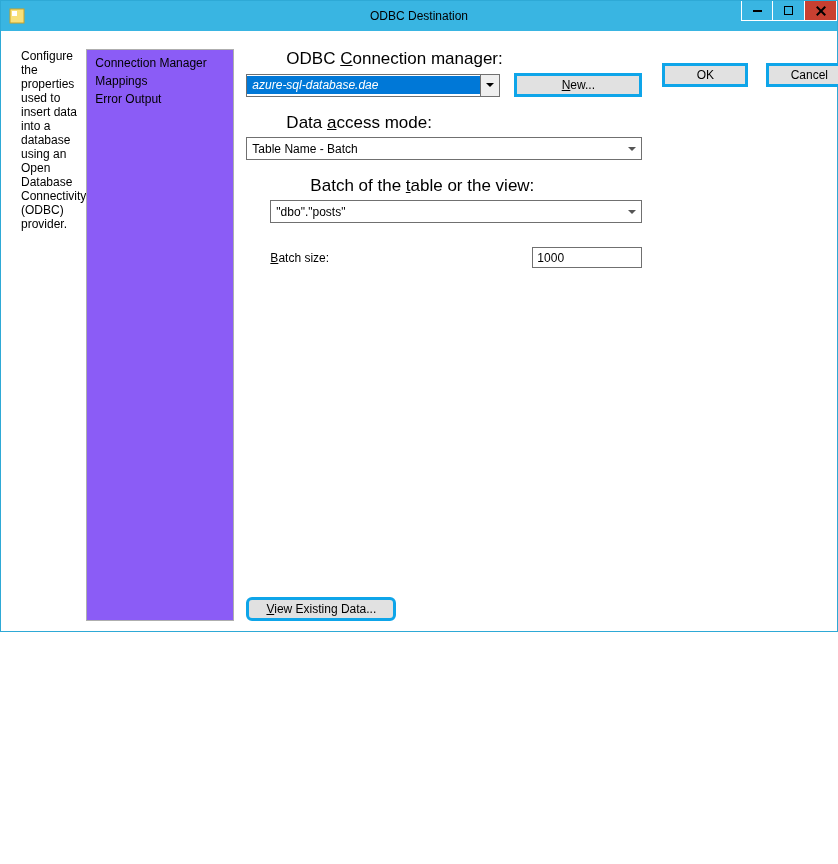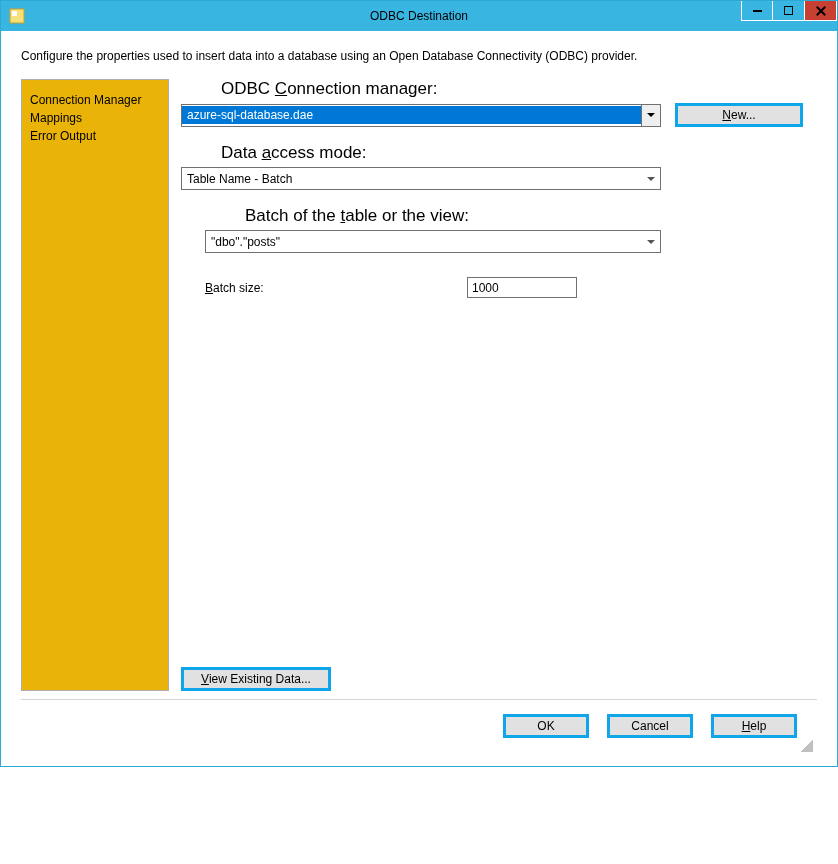--- a/index.html
+++ b/index.html
@@ -5,21 +5,21 @@
   html, body {
     margin: 0;
     padding: 0;
     font-family: "Segoe UI", Tahoma, sans-serif;
     font-size: 12px;
     background: #fff;
     color: #000;
   }
   .window {
     width: 838px;
-    height: 767px;
+    height: 632px;
     box-sizing: border-box;
     border: 1px solid #2ea9d6;
     display: flex;
     flex-direction: column;
     position: relative;
     background: #fff;
   }
   
   .titlebar {
     height: 30px;
@@ -76,38 +76,38 @@
     width: 2px; height: 12px; background: #000;
   }
   .ctrl-x::before { transform: rotate(45deg); }
   .ctrl-x::after  { transform: rotate(-45deg); }
 
   
   .content {
     flex: 1;
     padding: 18px 20px 10px 20px;
     display: flex;
-    flex-direction: column;
+    flex-direction: row;
     box-sizing: border-box;
   }
   .description {
     font-size: 12px;
     margin-bottom: 16px;
   }
   .body-area {
     flex: 1;
     display: flex;
     gap: 12px;
     min-height: 0;
   }
   .sidebar {
     width: 148px;
     border: 1px solid #aeaeae;
-    background: #eab308;
-    padding: 11px 0;
+    background: #8b5cf6;
+    padding: 4px 0;
     box-sizing: border-box;
   }
   .sidebar .item {
     padding: 2px 8px;
     font-size: 12px;
     cursor: default;
   }
   .main {
     flex: 1;
     display: flex;
@@ -278,21 +278,21 @@
         <div class="item">Error Output</div>
       </div>
 
       <div class="main">
 
 
         <div class="field-label">
           <span>ODBC </span><span class="underline-hotkey">C</span><span>onnection manager:</span>
         </div>
         <div class="row">
-          <div class="combo selected-bg" style="max-width:480px;">
+          <div class="combo selected-bg" style="max-width:480px;font-style:italic;">
             <div class="combo-text">azure-sql-database.dae</div>
             <div class="combo-arrow">
                 <div class="arrow-down"></div>
               </div>
           </div>
           <button class="btn wide">
             <span class="underline-hotkey">N</span><span>ew...</span>
           </button>
         </div>
 
@@ -323,21 +323,21 @@
 
           <div class="batch-row">
             <div class="label">
               <span class="underline-hotkey">B</span><span>atch size:</span>
             </div>
             <input class="batch-input" type="text" value="1000" style="">
           </div>
         </div>
 
         <div class="view-btn-row">
-          <button class="btn" style="min-width:150px;">
+          <button class="btn" style="min-width:150px;border-radius:6px;">
             <span class="underline-hotkey">V</span><span>iew Existing Data...</span>
           </button>
         </div>
 
       </div>
     </div>
 
     <div class="bottom-sep"></div>
 
     <div class="footer-wrap">

